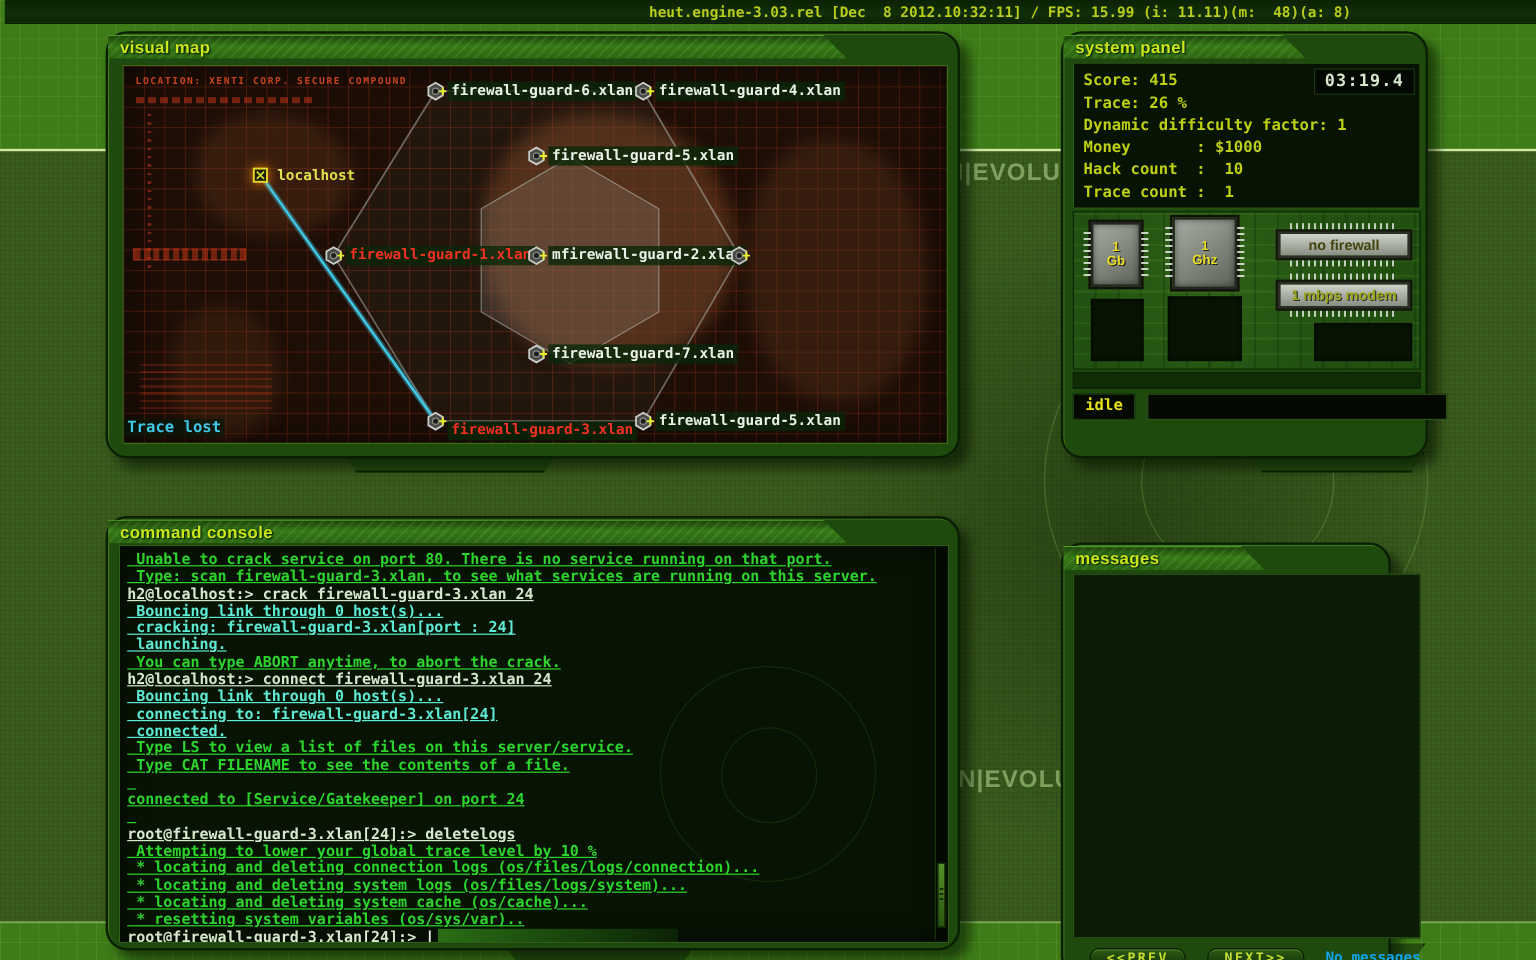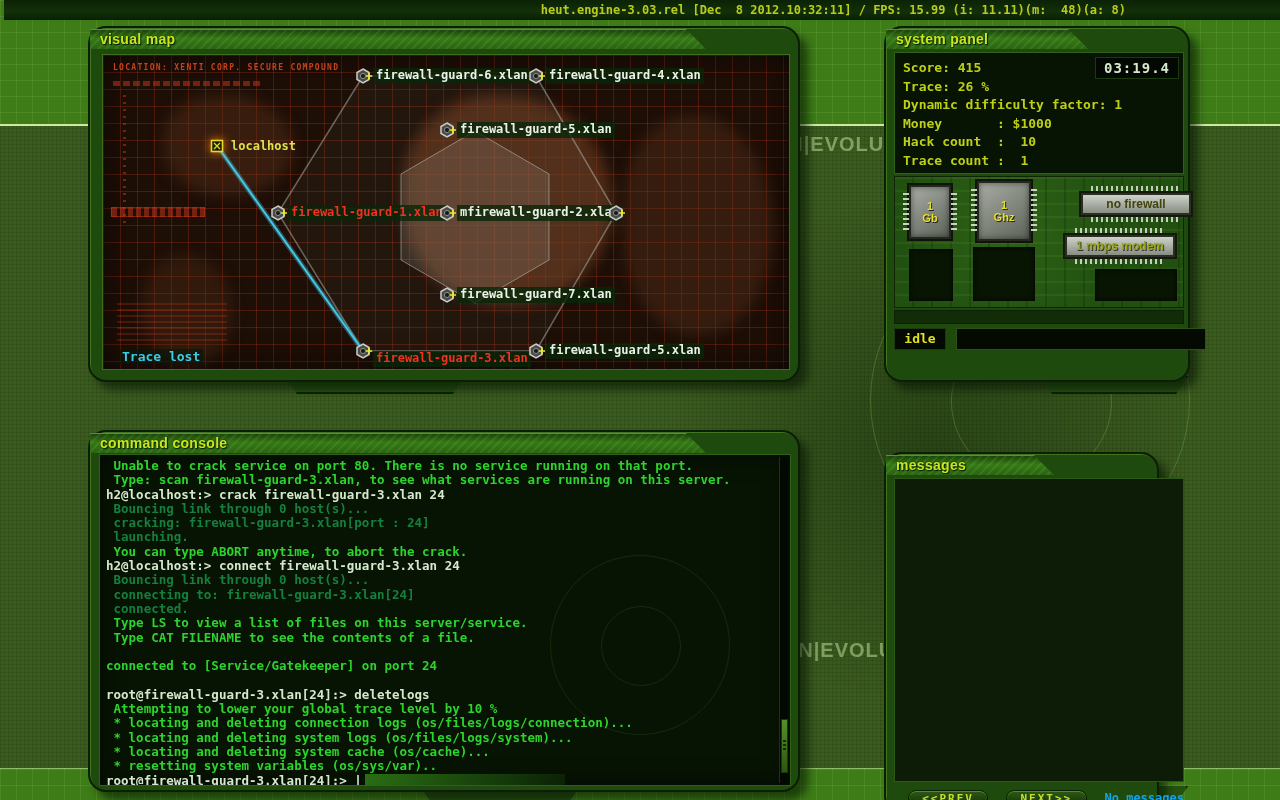--- a/index.html
+++ b/index.html
@@ -81,21 +81,21 @@
     background:repeating-linear-gradient(rgba(190,50,25,.40) 0 2px, transparent 2px 6px); opacity:.7; }
   #map-svg { position:absolute; left:0; top:0; width:688px; height:316px; }
   .map-node { position:absolute; width:18px; height:18px; z-index:3; }
   .home-glow { filter:drop-shadow(0 0 5px rgba(255,130,0,.95)); }
   .map-label { position:absolute; z-index:3; height:16px; line-height:16px; padding:0 3px;
     font:700 12px "DejaVu Sans Mono",monospace; white-space:nowrap;
     background:rgba(8,38,8,.78); }
   .lbl-white { color:#e9f2e7; }
   .lbl-red { color:#f23122; }
   .lbl-home { color:#dde24a; background:transparent; }
-  .trace-status { position:absolute; left:16px; top:294px; font:700 13px "DejaVu Sans Mono",monospace;
+  .trace-status { position:absolute; left:0; top:294px; font:700 13px "DejaVu Sans Mono",monospace;
     color:#41c9e8; background:rgba(5,25,8,.6); padding:0 3px; }
   
   .system-panel { left:884px; top:26px; width:306px; height:356px; }
   .sys-content { position:absolute; left:8px; top:24px; width:290px; height:322px; }
   .stats-box { position:relative; width:290px; height:122px; background:#081403;
     border:1px solid #316116; }
   .stats-box pre { position:absolute; left:8px; top:6px; font:700 13px/18.5px "DejaVu Sans Mono",monospace;
     color:#bed016; }
   .timer { position:absolute; right:4px; top:4px; width:84px; height:22px; background:#030803;
     border:1px solid #1c3a0e; color:#d6e8cc; font:700 14px/20px "DejaVu Sans Mono",monospace;
@@ -114,44 +114,44 @@
   .chip-cpu { left:82px; top:4px; width:54px; height:60px; }
   .chip::before, .chip::after { content:""; position:absolute; left:-8px; top:6px; bottom:6px; width:6px;
     background:repeating-linear-gradient(rgba(230,235,225,.85) 0 2px, transparent 2px 5px); }
   .chip::after { left:auto; right:-8px; }
   .badge { position:absolute; width:110px; height:22px; background:linear-gradient(#cdd3c9,#878d81);
     border:2px solid #2a2e24; box-shadow:0 0 0 2px #131a0a;
     font:700 12px/18px "Liberation Sans",sans-serif; text-align:center; }
   .badge::before, .badge::after { content:""; position:absolute; left:8px; right:8px; height:5px; top:-9px;
     background:repeating-linear-gradient(90deg, rgba(235,240,230,.8) 0 2px, transparent 2px 5px); }
   .badge::after { top:auto; bottom:-9px; }
-  .badge-fw { left:170px; top:16px; color:#43430e;margin-left:16px; }
+  .badge-fw { left:170px; top:16px; color:#43430e; }
   .badge-mo { left:170px; top:58px; color:#9aa818; text-shadow:1px 1px 0 #333; }
   .slot { position:absolute; background:#081503; box-shadow:inset 0 0 5px #000; }
   .slot1 { left:14px; top:72px; width:44px; height:52px; }
   .slot2 { left:78px; top:70px; width:62px; height:54px; }
   .slot3 { left:200px; top:92px; width:82px; height:32px; }
   .sys-strip { width:290px; height:14px; background:#122c08; margin-top:2px; border:1px solid #0d2205; }
   .idle-row { display:flex; margin-top:4px; width:312px; height:22px; align-items:stretch; }
   .idle-box { width:52px; background:#040a02; border:1px solid #1c3a0e; color:#e4e020;
     font:700 13px/19px "DejaVu Sans Mono",monospace; text-align:center; }
   .idle-progress { flex:1; margin-left:10px; background:#040a02; border:1px solid #2d5214; }
   
   .console-panel { left:88px; top:430px; width:712px; height:362px; }
   .console-content { position:absolute; left:9px; top:22px; width:692px; height:332px;
     background:#071303; border:1px solid #316116; overflow:hidden;
     box-shadow:inset 0 0 25px rgba(0,0,0,.55); }
   .console-deco { position:absolute; right:60px; top:100px; width:180px; height:180px;
     border:1px solid rgba(45,90,25,.35); border-radius:50%; }
   .console-deco::after { content:""; position:absolute; left:28%; top:28%; width:44%; height:44%;
     border:1px solid rgba(45,90,25,.35); border-radius:50%; }
   #console-lines { position:absolute; left:6px; top:4px; right:16px; }
-  .cline { font:700 12.5px/14.3px "DejaVu Sans Mono",monospace; white-space:pre; }
+  .cline { font:700 12.5px/14.3px "DejaVu Sans Mono",monospace; white-space:pre;text-decoration:underline; }
   .c-g { color:#2dd42d; }
-  .c-y { color:#15803d; }
+  .c-y { color:#5eead4; }
   .c-w { color:#d4e8cc; }
   .cursor { display:inline-block; color:#eaf6e6; }
   .input-hl { display:inline-block; width:200px; height:11px; margin-left:3px; vertical-align:baseline;
     background:linear-gradient(90deg, rgba(60,160,30,.65), rgba(30,90,15,.25)); }
   .scrollbar { position:absolute; right:2px; top:2px; bottom:2px; width:9px; background:#030902;
     border-left:1px solid rgba(60,120,30,.4); }
   .scroll-thumb { position:absolute; left:1px; width:7px; top:262px; height:54px;
     background:linear-gradient(#54902a,#2c5611); border:1px solid #183a08; }
   .scroll-thumb::after { content:""; position:absolute; left:1px; right:1px; top:20px; height:11px;
     background:repeating-linear-gradient(rgba(8,25,4,.8) 0 2px, transparent 2px 4px); }

